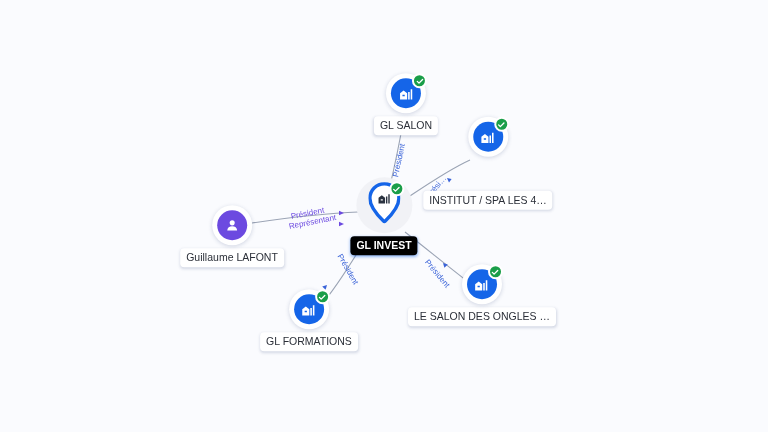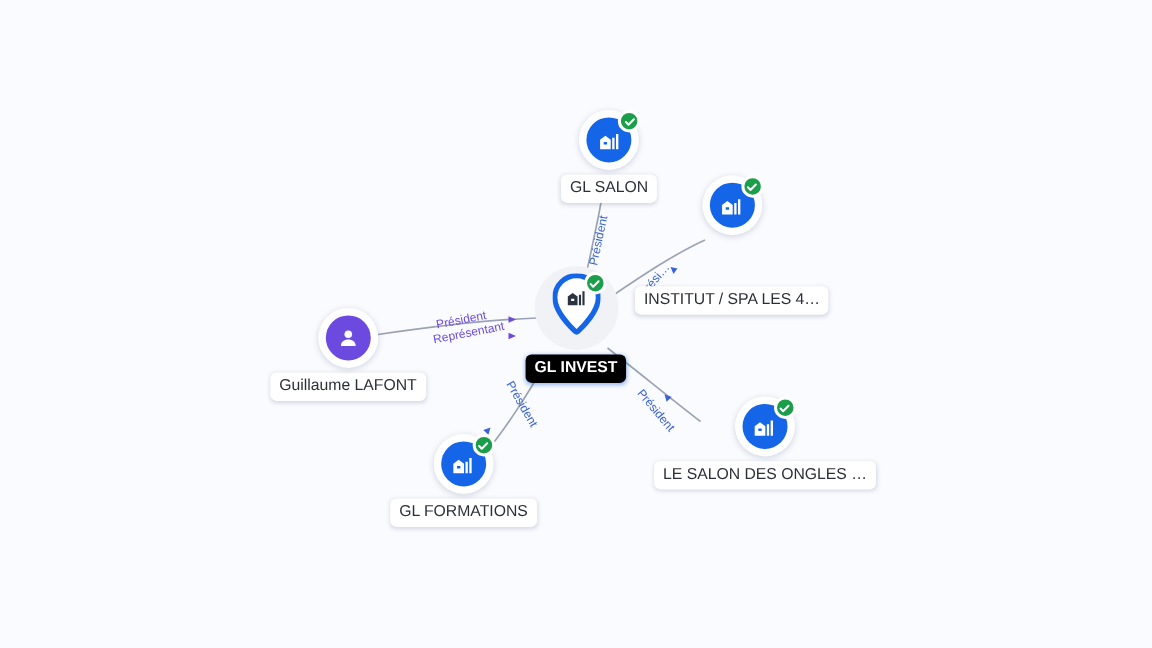--- a/index.html
+++ b/index.html
@@ -210,21 +210,21 @@
       </div>
       <div class="badge-check">
         <svg width="8" height="8" viewBox="0 0 12 12">
           <path d="M2 6.2 L4.6 8.8 L10 3.4" fill="none" stroke="#ffffff" stroke-width="2" stroke-linecap="round" stroke-linejoin="round"></path>
         </svg>
       </div>
     </div>
     <div class="node-label">INSTITUT / SPA LES 4…</div>
   </div>
 
-  <div class="node" style="left:510px; top:295px;align-items:center;">
+  <div class="node" style="left:482px; top:295px;align-items:center;">
     <div class="disc-wrap">
       <div class="disc-halo"></div>
       <div class="disc">
         <svg width="17" height="17" viewBox="0 0 24 24">
           <path fill="#ffffff" d="M3 20V11.2L8 7.4l5 3.8V20H3z"></path>
           <path fill="#ffffff" d="M14.4 20V9.4h2.2V20h-2.2zM18 20V5.8h2.2V20H18z"></path>
           <path fill="#1565e8" d="M6.4 13.4h3.2v2.2H6.4z"></path>
         </svg>
       </div>
       <div class="badge-check">

